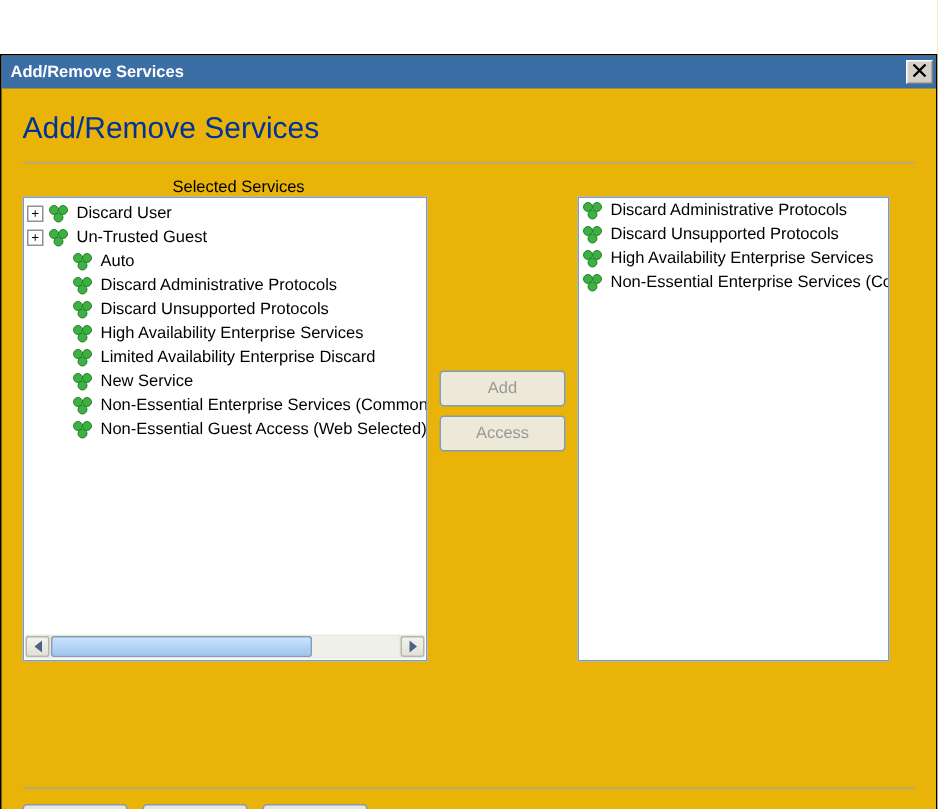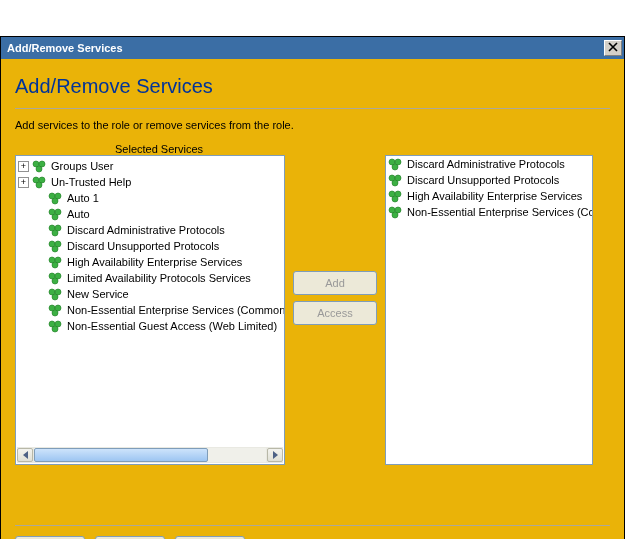--- a/index.html
+++ b/index.html
@@ -56,58 +56,47 @@
         <svg viewBox="0 0 10 10">
             <path d="M1 1 L9 9 M9 1 L1 9" stroke="#000" stroke-width="1.6"></path>
           </svg>
       </span>
     </div>
   </div>
 
   <div class="body">
     <div class="header-title">Add/Remove Services</div>
     <div class="hr"></div>
-    <div class="desc">Add services to the role or remove services from the role.</div>
 
 
     <div class="panel-labels">
       <div class="panel-label-mid"></div>
       <div>Selected Services</div>
     </div>
 
     <div class="panes">
       <div class="listbox left-list">
         <div class="tree" id="tree-container">
             <div class="tree-row">
               <div class="exp">+</div>
               <svg width="14" height="14" viewBox="0 0 14 14" class="icon-green">
                 <circle cx="4" cy="5" r="3" fill="#3cb043" stroke="#1d7a22" stroke-width="0.6"></circle>
                 <circle cx="10" cy="5" r="3" fill="#3cb043" stroke="#1d7a22" stroke-width="0.6"></circle>
                 <circle cx="7" cy="10" r="3" fill="#3cb043" stroke="#1d7a22" stroke-width="0.6"></circle>
               </svg>
-              <span class="label">Groups User</span>
+              <span class="label">Discard User</span>
             </div>
             <div class="tree-row">
               <div class="exp">+</div>
               <svg width="14" height="14" viewBox="0 0 14 14" class="icon-green">
                 <circle cx="4" cy="5" r="3" fill="#3cb043" stroke="#1d7a22" stroke-width="0.6"></circle>
                 <circle cx="10" cy="5" r="3" fill="#3cb043" stroke="#1d7a22" stroke-width="0.6"></circle>
                 <circle cx="7" cy="10" r="3" fill="#3cb043" stroke="#1d7a22" stroke-width="0.6"></circle>
               </svg>
-              <span class="label">Un-Trusted Help</span>
-            </div>
-            <div class="tree-row">
-              <div class="spacer1"></div>
-              <div class="noexp"></div>
-              <svg width="14" height="14" viewBox="0 0 14 14" class="icon-green">
-                <circle cx="4" cy="5" r="3" fill="#3cb043" stroke="#1d7a22" stroke-width="0.6"></circle>
-                <circle cx="10" cy="5" r="3" fill="#3cb043" stroke="#1d7a22" stroke-width="0.6"></circle>
-                <circle cx="7" cy="10" r="3" fill="#3cb043" stroke="#1d7a22" stroke-width="0.6"></circle>
-              </svg>
-              <span class="label">Auto 1</span>
+              <span class="label">Un-Trusted Guest</span>
             </div>
             <div class="tree-row">
               <div class="spacer1"></div>
               <div class="noexp"></div>
               <svg width="14" height="14" viewBox="0 0 14 14" class="icon-green">
                 <circle cx="4" cy="5" r="3" fill="#3cb043" stroke="#1d7a22" stroke-width="0.6"></circle>
                 <circle cx="10" cy="5" r="3" fill="#3cb043" stroke="#1d7a22" stroke-width="0.6"></circle>
                 <circle cx="7" cy="10" r="3" fill="#3cb043" stroke="#1d7a22" stroke-width="0.6"></circle>
               </svg>
               <span class="label">Auto</span>
@@ -143,21 +132,21 @@
               <span class="label">High Availability Enterprise Services</span>
             </div>
             <div class="tree-row">
               <div class="spacer1"></div>
               <div class="noexp"></div>
               <svg width="14" height="14" viewBox="0 0 14 14" class="icon-green">
                 <circle cx="4" cy="5" r="3" fill="#3cb043" stroke="#1d7a22" stroke-width="0.6"></circle>
                 <circle cx="10" cy="5" r="3" fill="#3cb043" stroke="#1d7a22" stroke-width="0.6"></circle>
                 <circle cx="7" cy="10" r="3" fill="#3cb043" stroke="#1d7a22" stroke-width="0.6"></circle>
               </svg>
-              <span class="label">Limited Availability Protocols Services</span>
+              <span class="label">Limited Availability Enterprise Discard</span>
             </div>
             <div class="tree-row">
               <div class="spacer1"></div>
               <div class="noexp"></div>
               <svg width="14" height="14" viewBox="0 0 14 14" class="icon-green">
                 <circle cx="4" cy="5" r="3" fill="#3cb043" stroke="#1d7a22" stroke-width="0.6"></circle>
                 <circle cx="10" cy="5" r="3" fill="#3cb043" stroke="#1d7a22" stroke-width="0.6"></circle>
                 <circle cx="7" cy="10" r="3" fill="#3cb043" stroke="#1d7a22" stroke-width="0.6"></circle>
               </svg>
               <span class="label">New Service</span>
@@ -173,21 +162,21 @@
               <span class="label">Non-Essential Enterprise Services (Common)</span>
             </div>
             <div class="tree-row">
               <div class="spacer1"></div>
               <div class="noexp"></div>
               <svg width="14" height="14" viewBox="0 0 14 14" class="icon-green">
                 <circle cx="4" cy="5" r="3" fill="#3cb043" stroke="#1d7a22" stroke-width="0.6"></circle>
                 <circle cx="10" cy="5" r="3" fill="#3cb043" stroke="#1d7a22" stroke-width="0.6"></circle>
                 <circle cx="7" cy="10" r="3" fill="#3cb043" stroke="#1d7a22" stroke-width="0.6"></circle>
               </svg>
-              <span class="label">Non-Essential Guest Access (Web Limited)</span>
+              <span class="label">Non-Essential Guest Access (Web Selected)</span>
             </div>
           </div>
         <div class="hscroll">
           <div class="hs-btn">
               <span class="tri-left"></span>
             </div>
           <div class="hs-track">
             <div class="hs-thumb"></div>
           </div>
           <div class="hs-btn">

